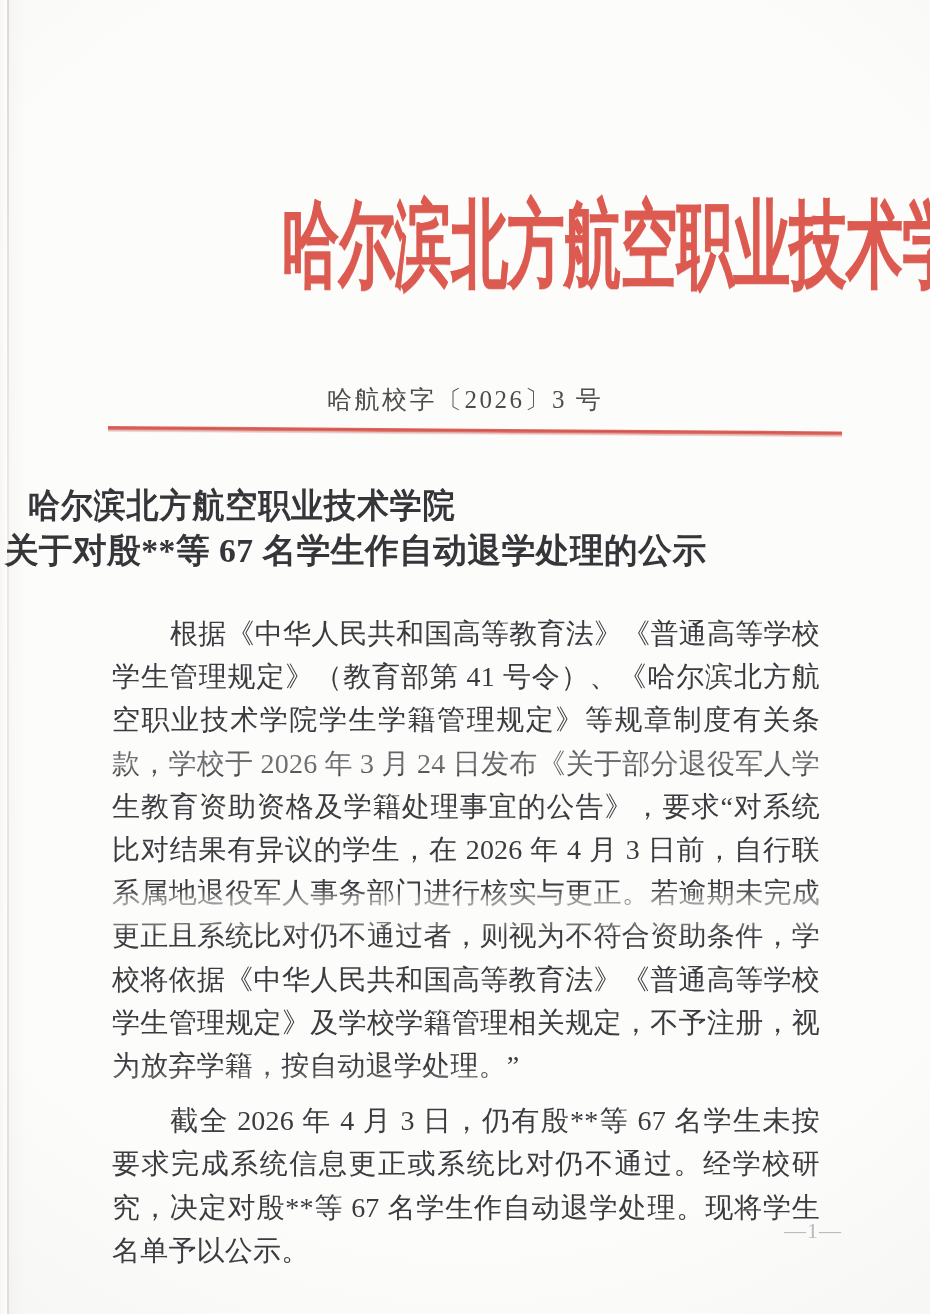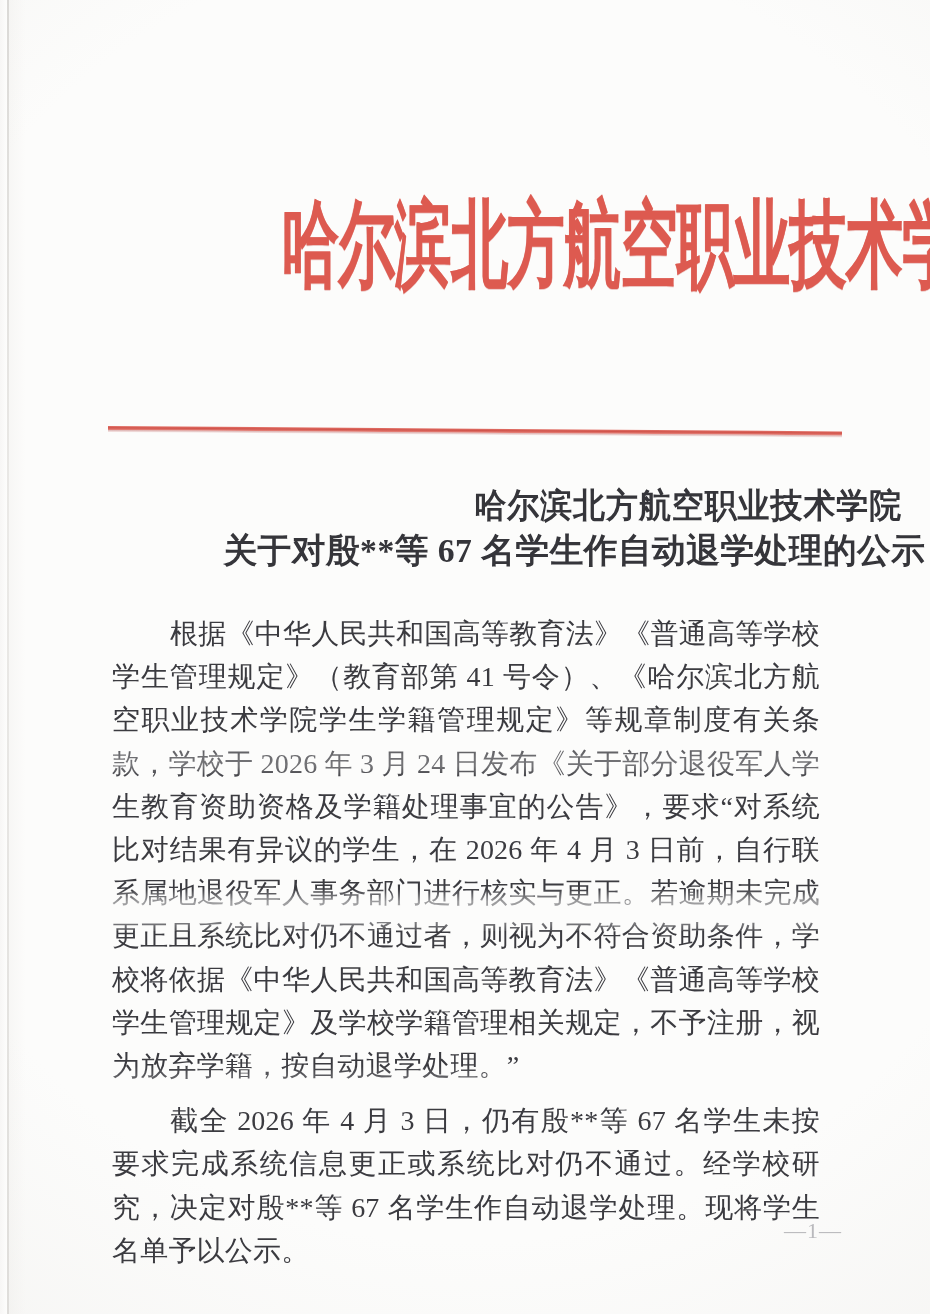--- a/index.html
+++ b/index.html
@@ -114,21 +114,21 @@
     transform: rotate(0.42deg);
     transform-origin: left center;
   }
 
   
   .title-block {
     position: absolute;
     left: 0;
     right: 0;
     top: 484px;
-    text-align: right;
+    text-align: left;
   }
   .title-line {
     color: #35353a;
     font-family: "Liberation Serif", "DejaVu Serif", serif;
     font-weight: bold;
     white-space: nowrap;
     -webkit-font-smoothing: none;
   }
   .title-line-1 {
     font-size: 34px;
@@ -223,20 +223,21 @@
 
 <div class="page">
 
   <div class="scan-edge-left2"></div>
   <div class="scan-edge-left"></div>
 
   <div class="masthead">
     <span class="masthead-title">哈尔滨北方航空职业技术学院文件</span>
   </div>
 
+  <div class="doc-number">哈航校字〔2026〕3 号</div>
 
   <div class="red-rule-wrap">
     <div class="red-rule"></div>
     <div class="red-rule-shadow"></div>
   </div>
 
   <div class="title-block">
     <div class="title-line title-line-1">哈尔滨北方航空职业技术学院</div>
     <div class="title-line title-line-2">关于对殷**等 67 名学生作自动退学处理的公示</div>
   </div>

